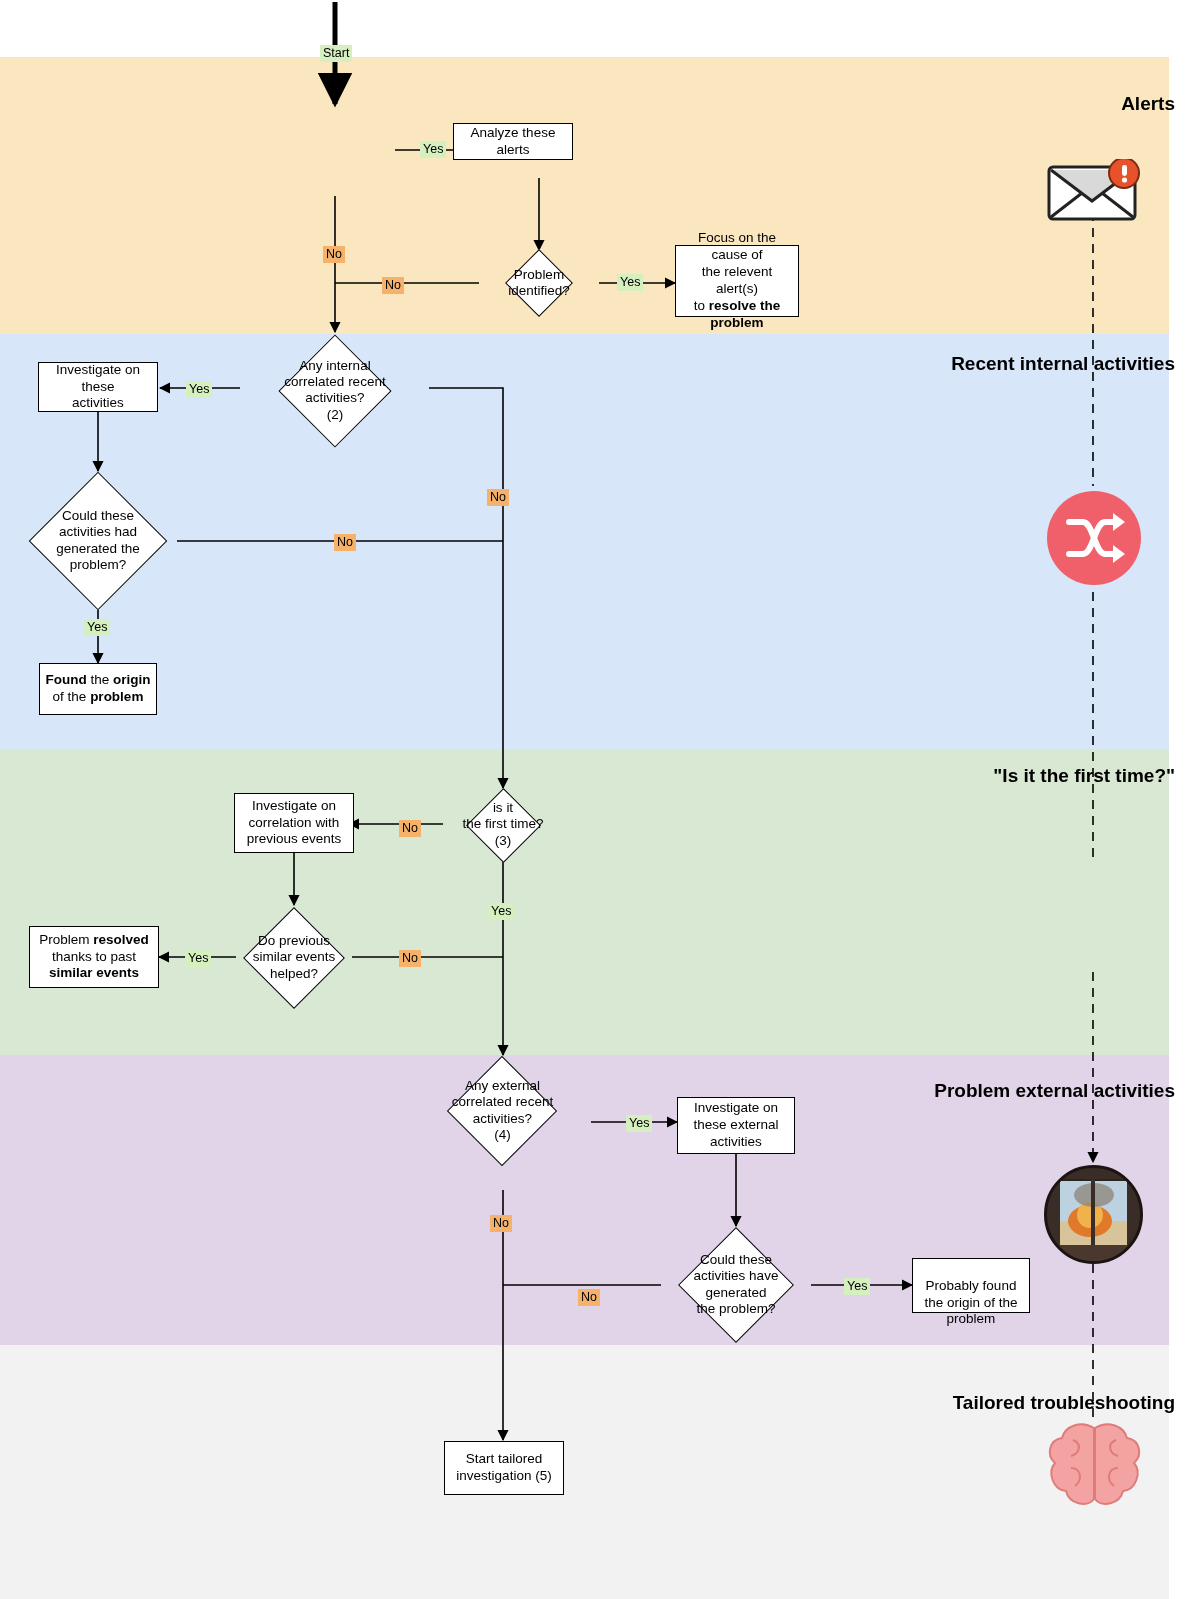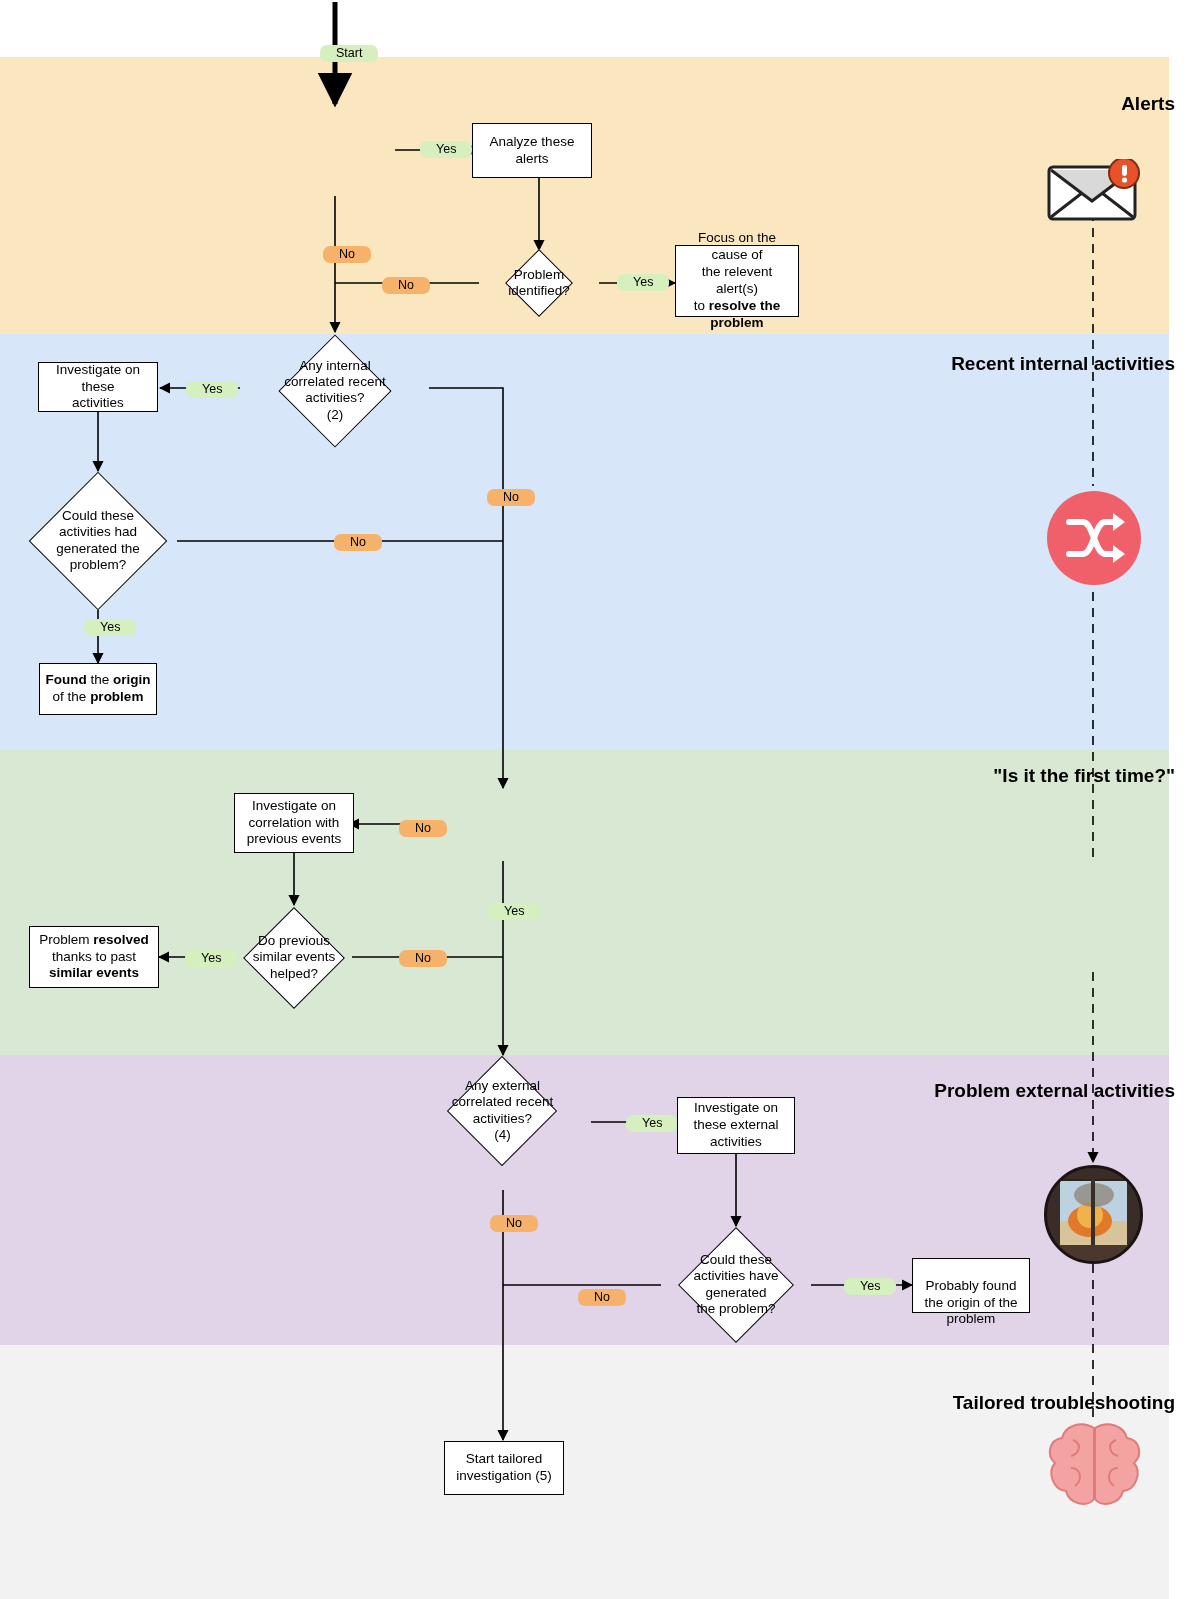--- a/index.html
+++ b/index.html
@@ -18,21 +18,21 @@
     background:#ffffff; border:1.5px solid #000;
     transform:rotate(45deg);
     box-sizing:border-box;
   }
   .diamond-wrap .dlabel {
     position:absolute; left:50%; top:50%; transform:translate(-50%,-50%);
     width:175%; text-align:center; font-size:13.5px; line-height:1.22; color:#000;
     white-space:pre-line;
   }
 
-  .edge-label { position:absolute; font-size:12.5px; line-height:1; padding:2px 16px; color:#000; white-space:nowrap;border-radius:7px; }
+  .edge-label { position:absolute; font-size:12.5px; line-height:1; padding:2px 3px; color:#000; white-space:nowrap; }
   .lbl-yes { background:#d5efbe; }
   .lbl-no  { background:#f6b26b; }
   .lbl-start { background:#d5efbe; }
 
   svg.lines { position:absolute; left:0; top:0; width:1197px; height:1599px; pointer-events:none; }
 
   .icon { position:absolute; }
 
   b { font-weight:bold; }
 </style>
@@ -111,21 +111,21 @@
       <path d="M 1093 972 L 1093 1162" stroke-dasharray="9 7" marker-end="url(#arrow)"></path>
       <path d="M 1093 1248 L 1093 1418" stroke-dasharray="9 7"></path>
     </g>
   </svg>
 
   <div class="edge-label lbl-start" style="left:320px; top:45px;">Start</div>
 
   <div class="edge-label lbl-yes" style="left:420px; top:141px;">Yes</div>
   <div class="edge-label lbl-no" style="left:323px; top:246px;">No</div>
 
-  <div class="node rect" style="left:472px; top:123px; width:120px; height:55px;">
+  <div class="node rect" style="left:453px; top:123px; width:120px; height:37px;">
     <span style="white-space:pre-line;">Analyze these
 alerts</span>
   </div>
 
   <div class="diamond-wrap" style="left:479px; top:249px; width:120px; height:68px;">
     <div class="dia" style="width:48px;height:48px;left:36px;top:10px;"></div>
     <div class="dlabel">Problem
 identified?</div>
   </div>
   <div class="edge-label lbl-yes" style="left:617px; top:274px;">Yes</div>
@@ -158,20 +158,26 @@
 generated the
 problem?</div>
   </div>
   <div class="edge-label lbl-no" style="left:334px; top:534px;">No</div>
   <div class="edge-label lbl-yes" style="left:84px; top:619px;">Yes</div>
 
   <div class="node rect" style="left:39px; top:663px; width:118px; height:52px;">
     <span><b>Found</b> the <b>origin</b><br>of the <b>problem</b></span>
   </div>
 
+  <div class="diamond-wrap" style="left:443px; top:787px; width:120px; height:76px;">
+    <div class="dia" style="width:53px;height:53px;left:34px;top:12px;"></div>
+    <div class="dlabel">is it
+the first time?
+(3)</div>
+  </div>
   <div class="edge-label lbl-no" style="left:399px; top:820px;">No</div>
   <div class="edge-label lbl-yes" style="left:488px; top:903px;">Yes</div>
 
   <div class="node rect" style="left:234px; top:793px; width:120px; height:60px;">
     <span style="white-space:pre-line;">Investigate on
 correlation with
 previous events</span>
   </div>
 
   <div class="diamond-wrap" style="left:234px; top:906px; width:120px; height:104px;">

